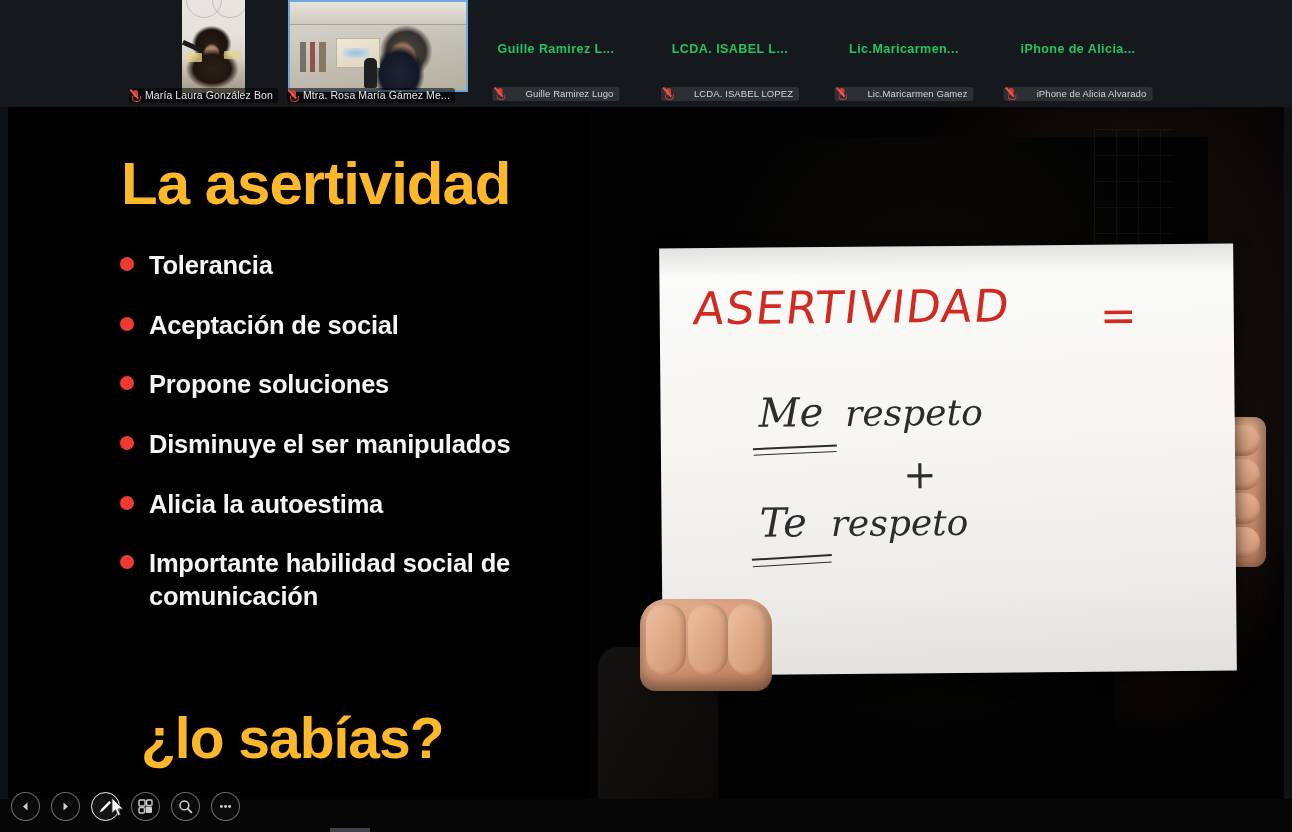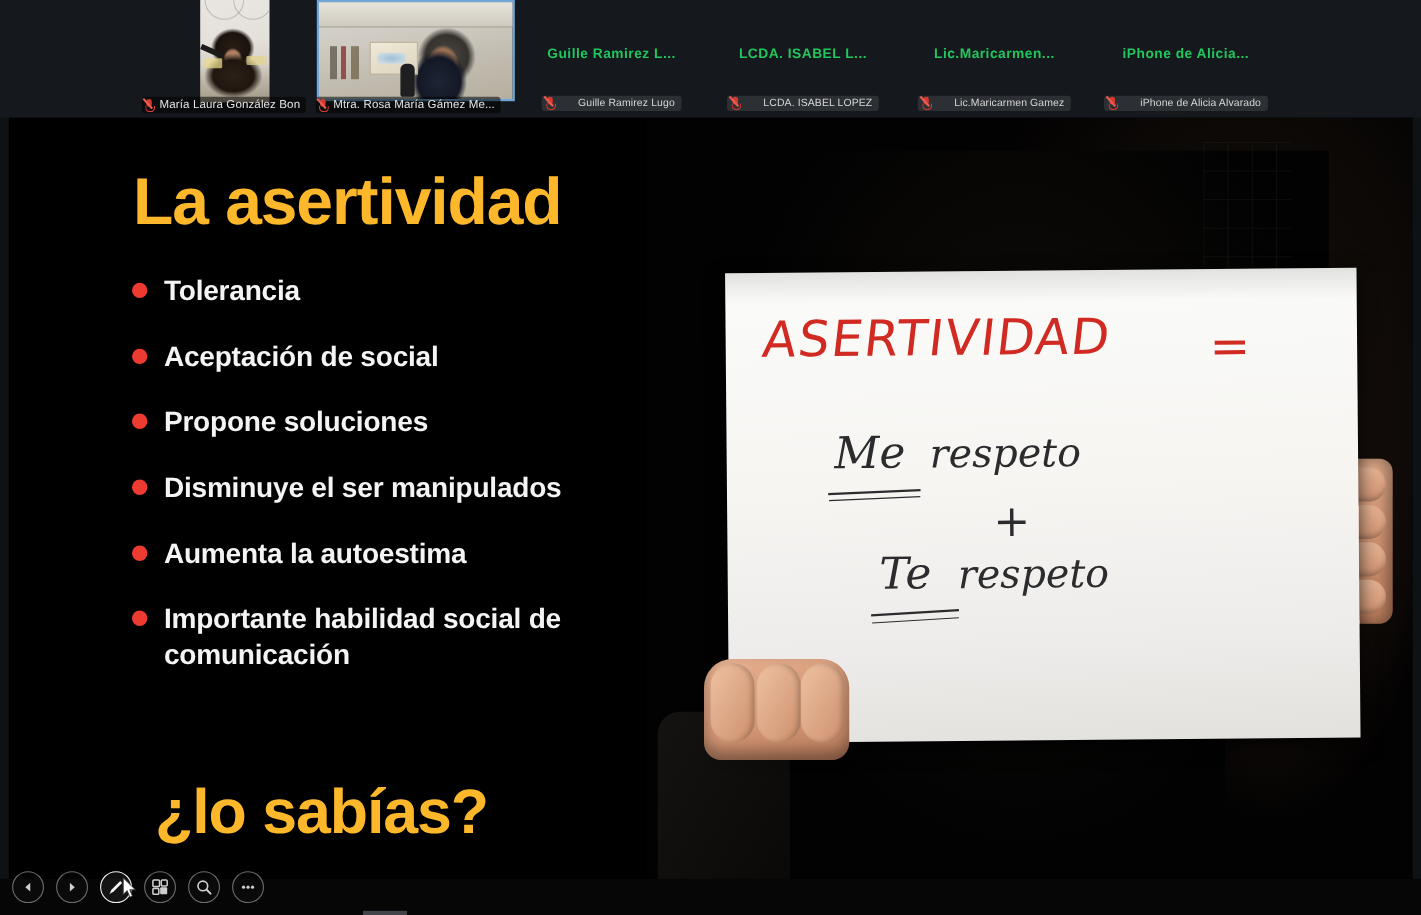--- a/index.html
+++ b/index.html
@@ -289,21 +289,21 @@
   .hl-plus {
     left: 242px; top: 205px;
     font-size: 40px;
     font-style: italic;
   }
   .hl-te {
     left: 98px; top: 252px;
     font-size: 40px;
     font-style: italic;
   }
-  .hl-te .u { position: relative; margin-left: 40px; }
+  .hl-te .u { position: relative; }
   .hl-te .u:after {
     content: ""; position: absolute; left: -8px; bottom: -13px;
     width: 80px; height: 0;
     border-bottom: 2.5px solid #2c2c2e;
     box-shadow: 0 7px 0 -0.5px #2c2c2e;
     transform: rotate(-3deg);
   }
   .hl-te .rest { font-size: 36px; margin-left: 24px; }
 
   
@@ -581,21 +581,21 @@
       <div class="bullet">
         <span class="dot"></span>
         <span class="btxt">Propone soluciones</span>
       </div>
       <div class="bullet">
         <span class="dot"></span>
         <span class="btxt">Disminuye el ser manipulados</span>
       </div>
       <div class="bullet">
         <span class="dot"></span>
-        <span class="btxt">Aumenta la autoestima</span>
+        <span class="btxt">Alicia la autoestima</span>
       </div>
       <div class="bullet">
         <span class="dot"></span>
         <span class="btxt">Importante habilidad social de comunicación</span>
       </div>
     </div>
 
     <div class="slide-kicker">¿lo sabías?</div>
   </div>
 

